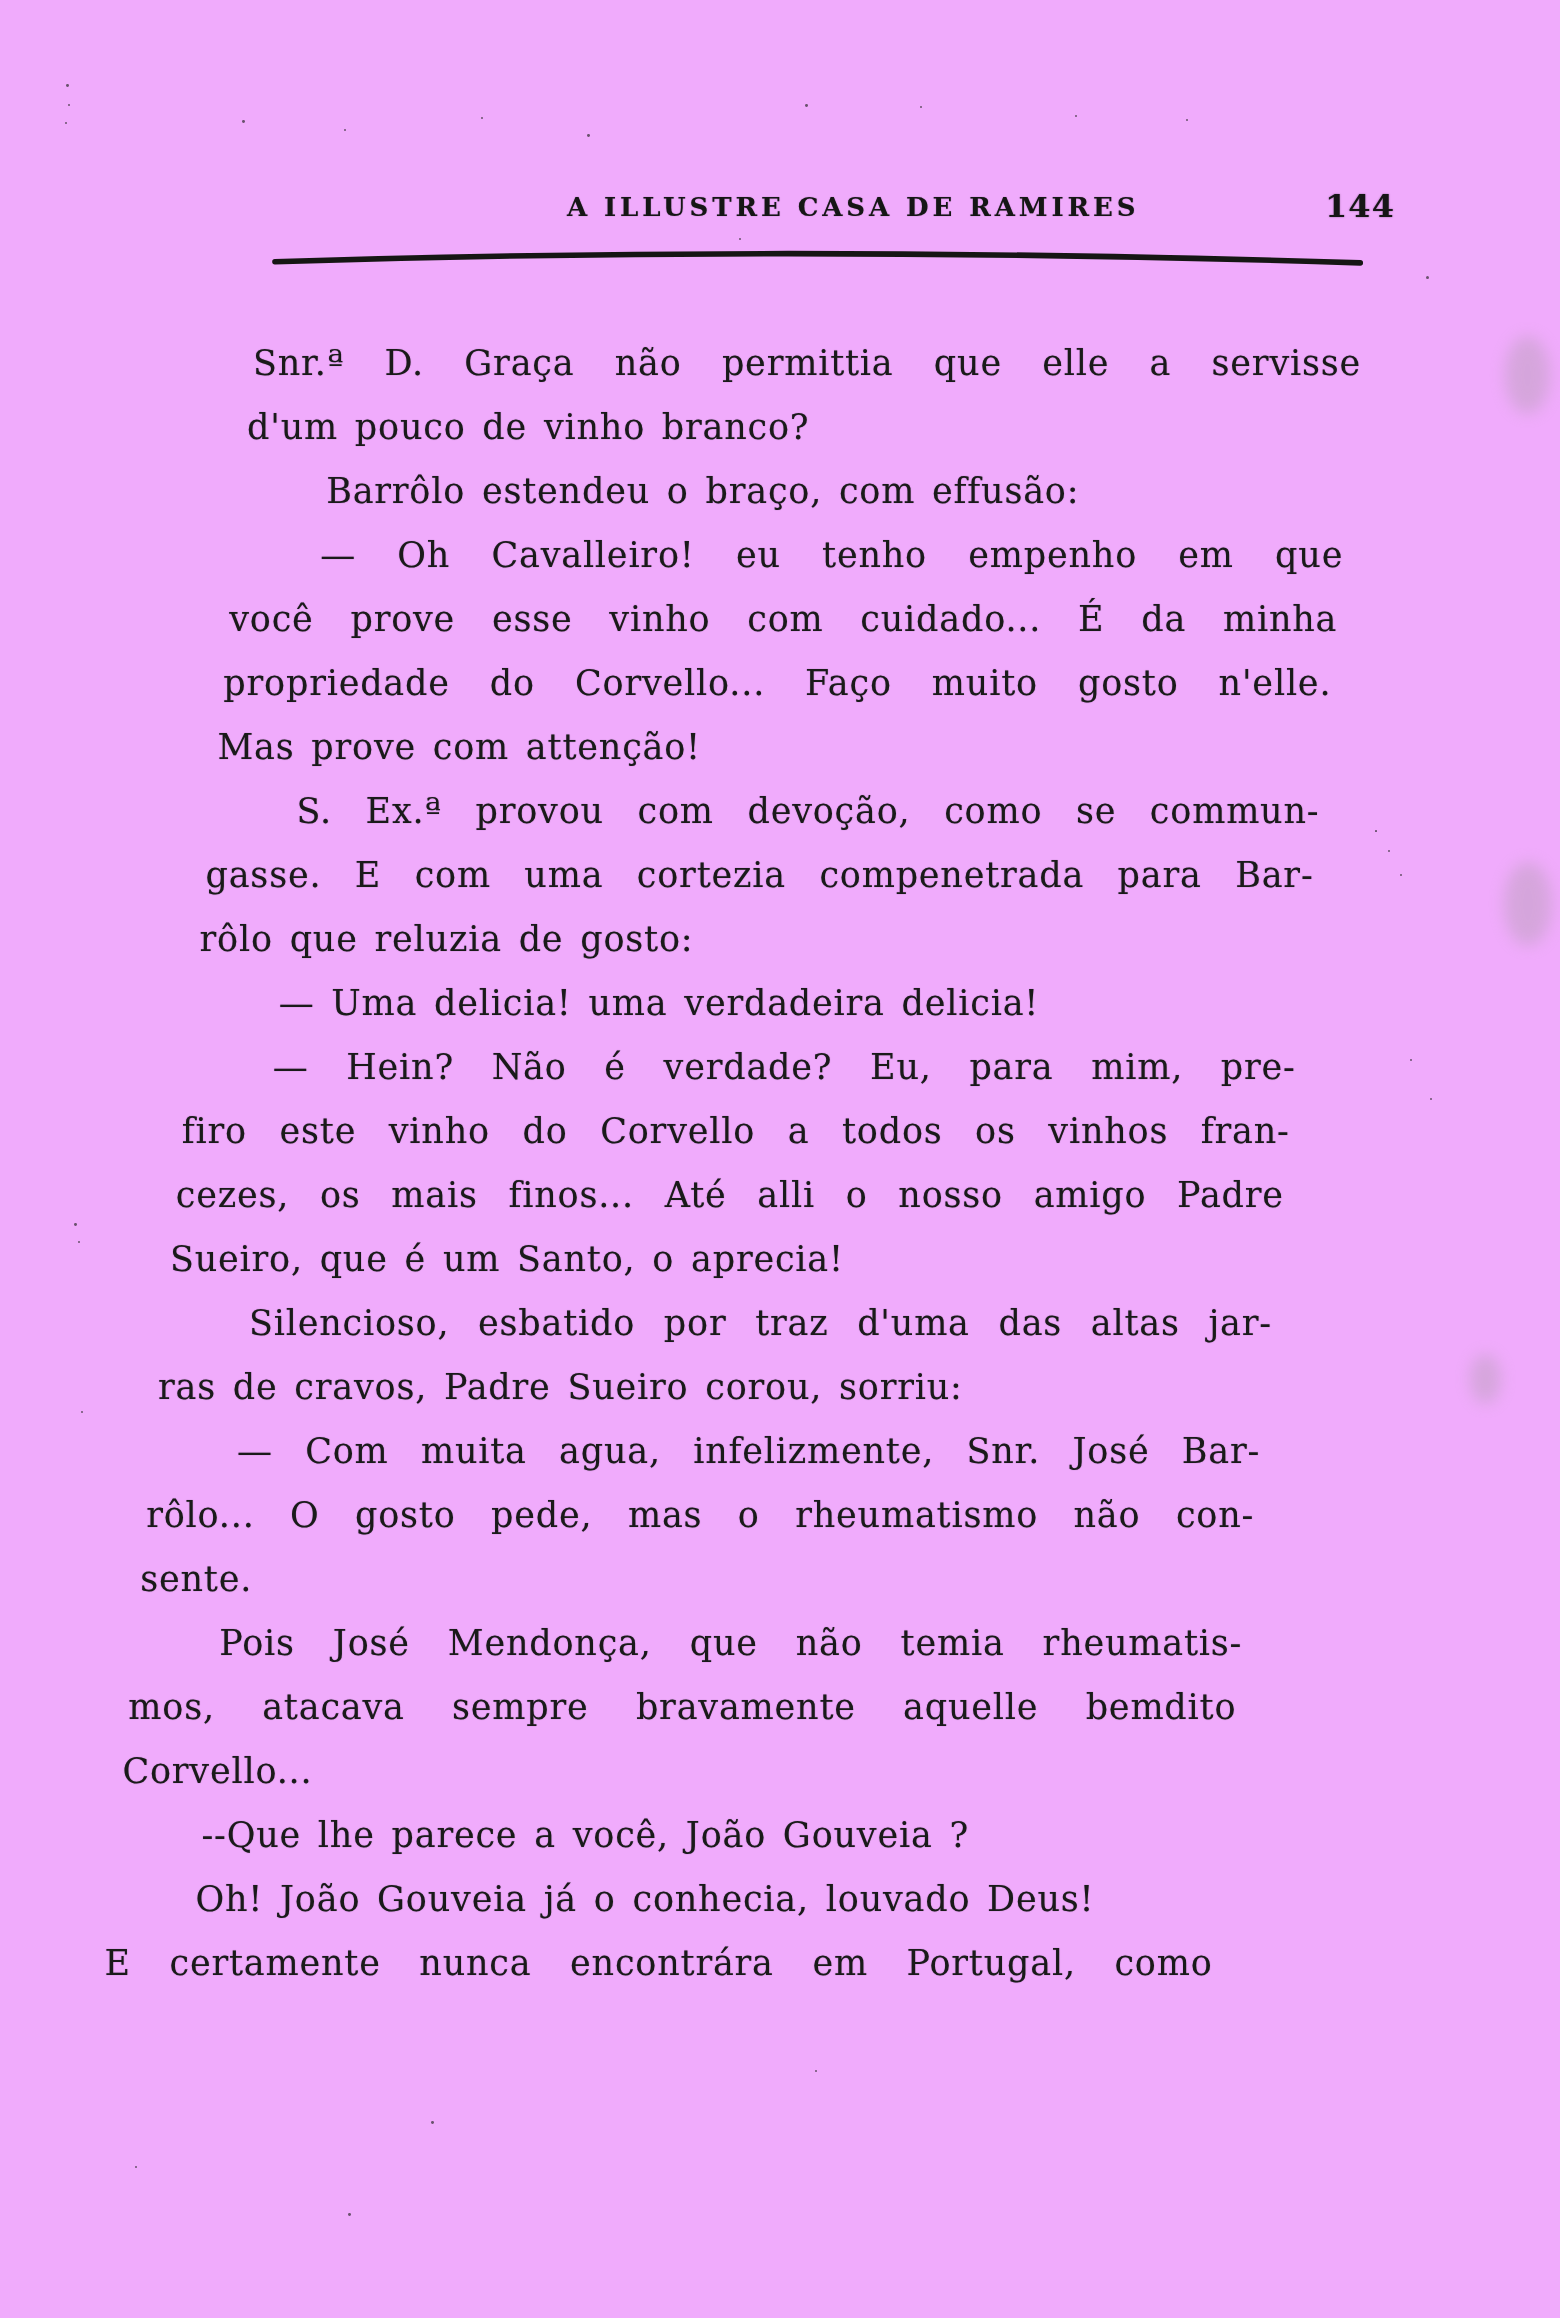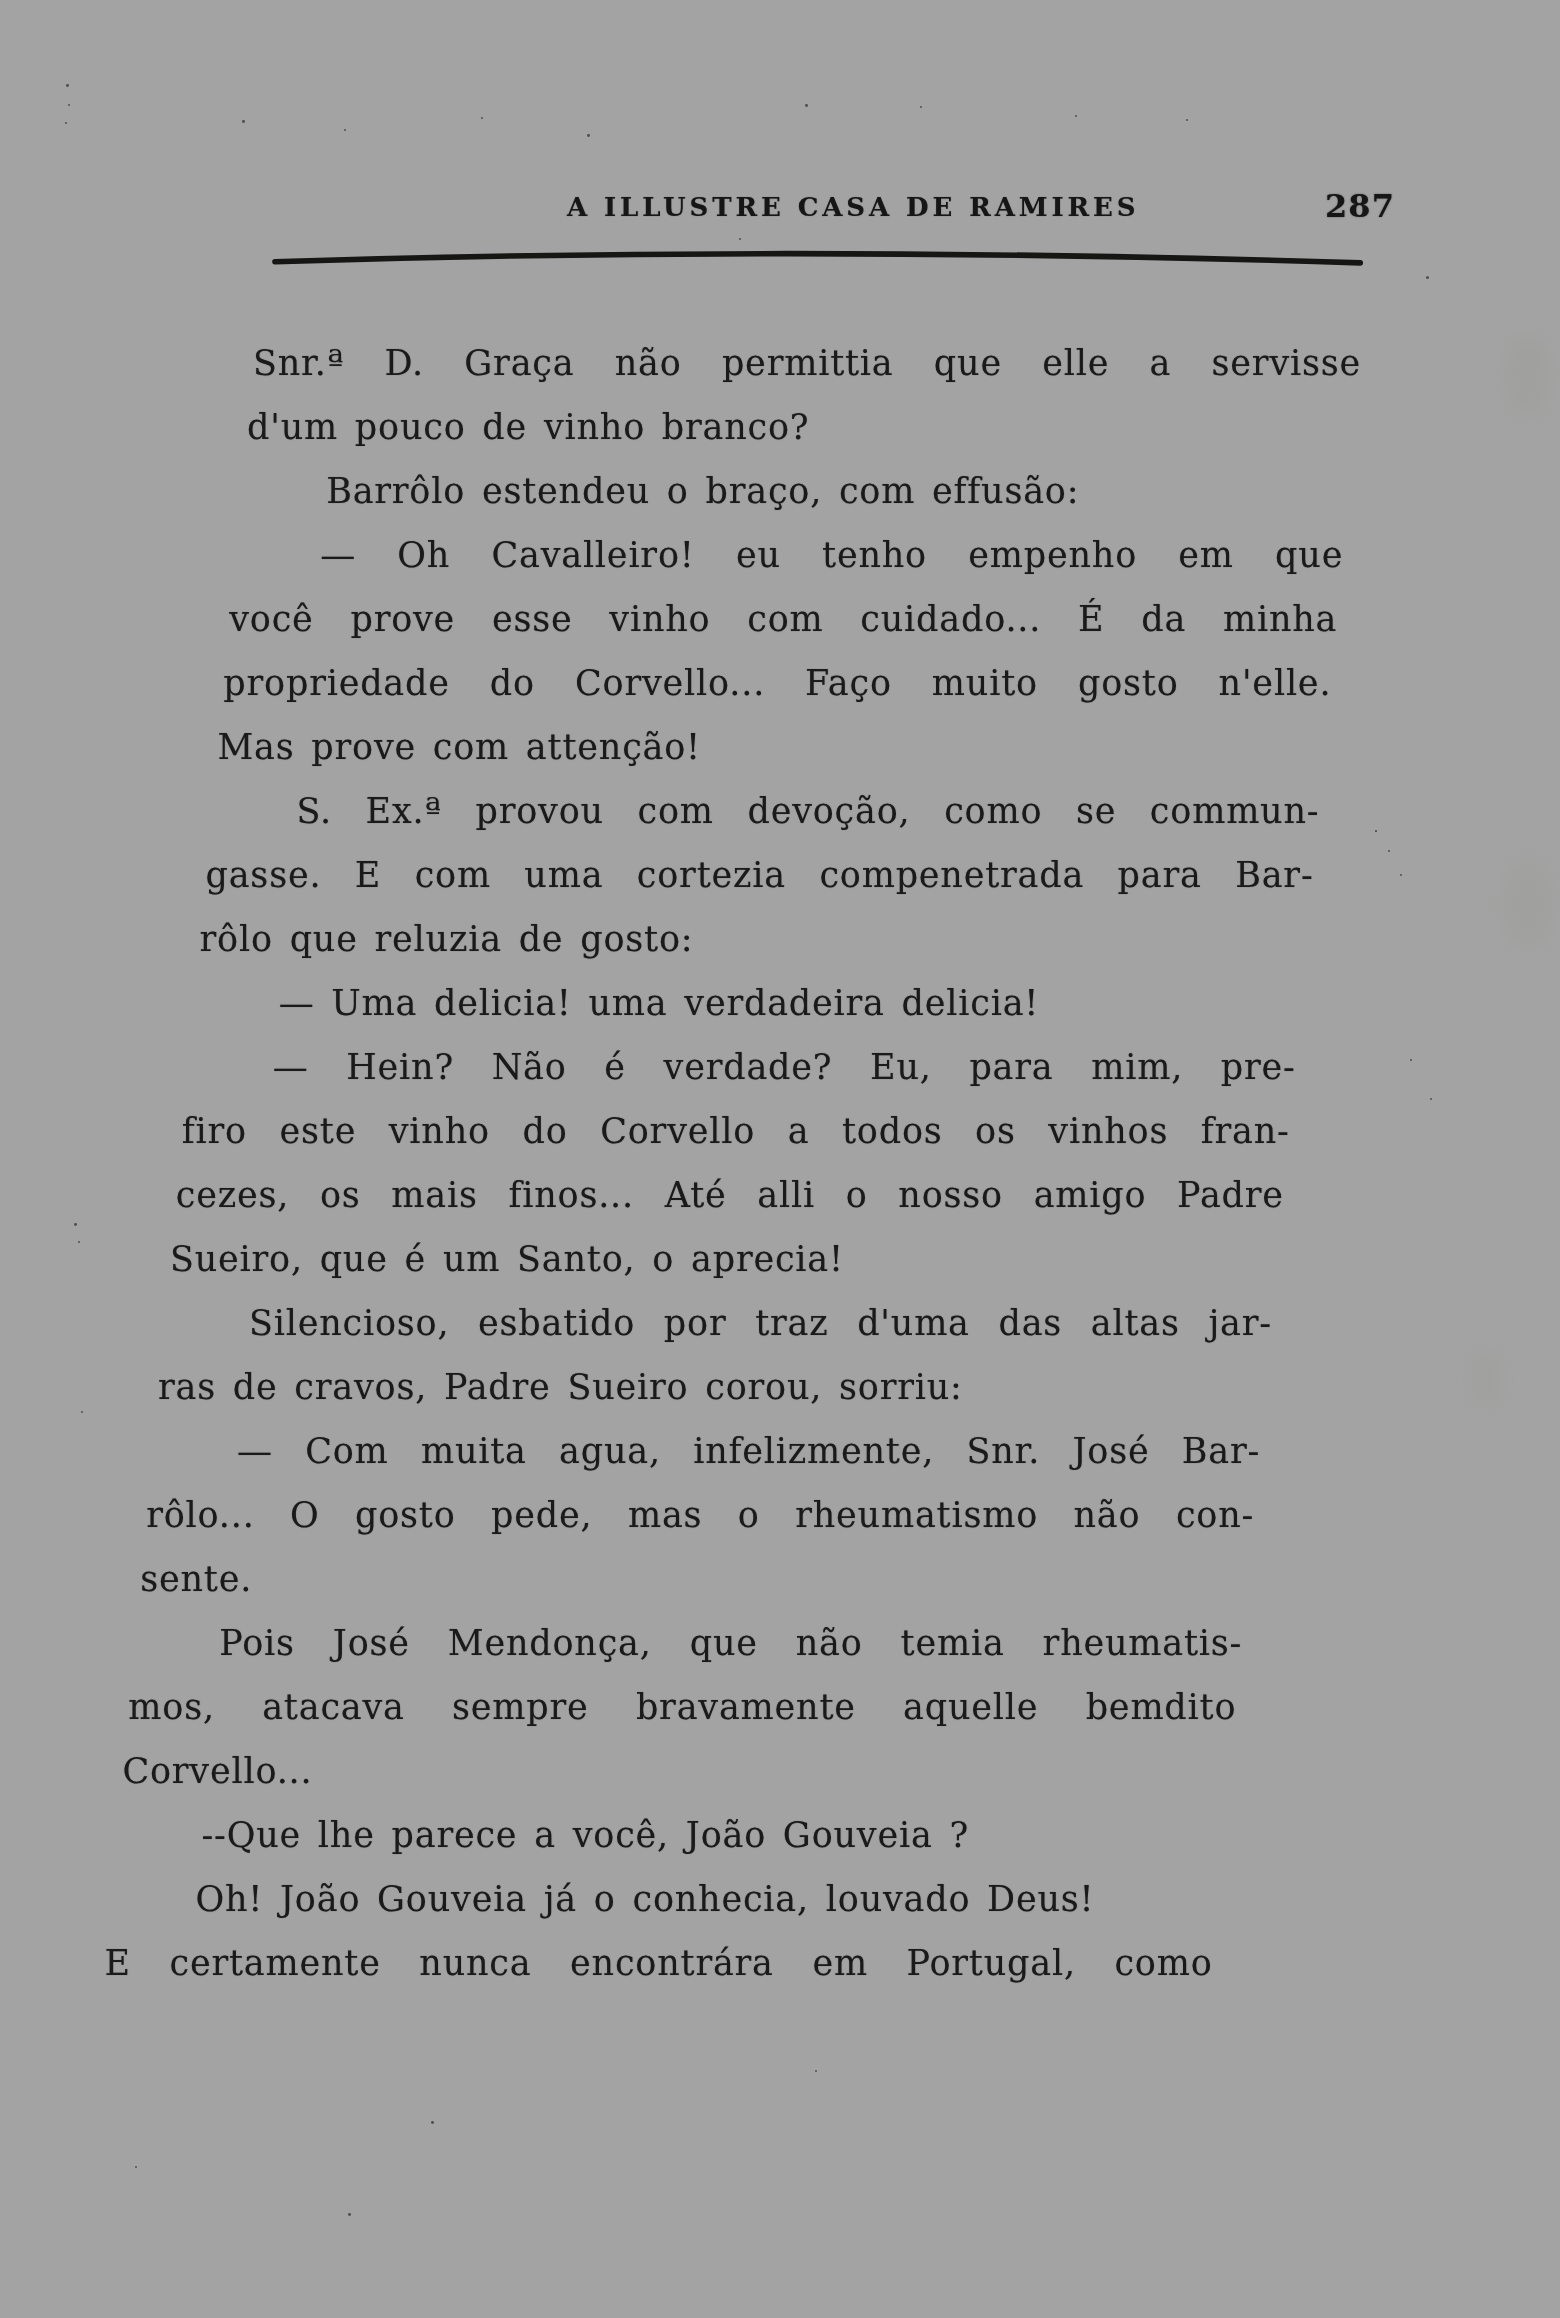--- a/index.html
+++ b/index.html
@@ -4,21 +4,21 @@
 <style>
   html, body {
     margin: 0;
     padding: 0;
     background: #e8e8e6;
   }
   .scan-page {
     position: relative;
     width: 1560px;
     height: 2319px;
-    background: #a3a3a3;
+    background: #f0abfc;
     overflow: hidden;
     font-family: "DejaVu Serif", "Liberation Serif", serif;
     color: #1a1a1a;
   }
   .running-title {
     position: absolute;
     top: 192px;
     left: 567px;
     font-size: 26px;
     font-weight: 700;
@@ -86,21 +86,21 @@
     opacity: 0.30;
   }
 </style>
 </head>
 <body>
 
 <div class="scan-page">
 
   <div class="running-title">A ILLUSTRE CASA DE RAMIRES</div>
 
-  <div class="page-number">287</div>
+  <div class="page-number">144</div>
 
   <svg class="header-rule" viewBox="0 0 2789 70" xmlns="http://www.w3.org/2000/svg">
     <path d="M 488 48 Q 1420 18 2436 50" fill="none" stroke="#161614" stroke-width="10" stroke-linecap="round"></path>
   </svg>
 
   <div class="text-block">
       <div class="line fill">Snr.ª D. Graça não permittia que elle a servisse</div>
       <div class="line">d'um pouco de vinho branco?</div>
       <div class="line indent">Barrôlo estendeu o braço, com effusão:</div>
       <div class="line indent fill">— Oh Cavalleiro! eu tenho empenho em que</div>

